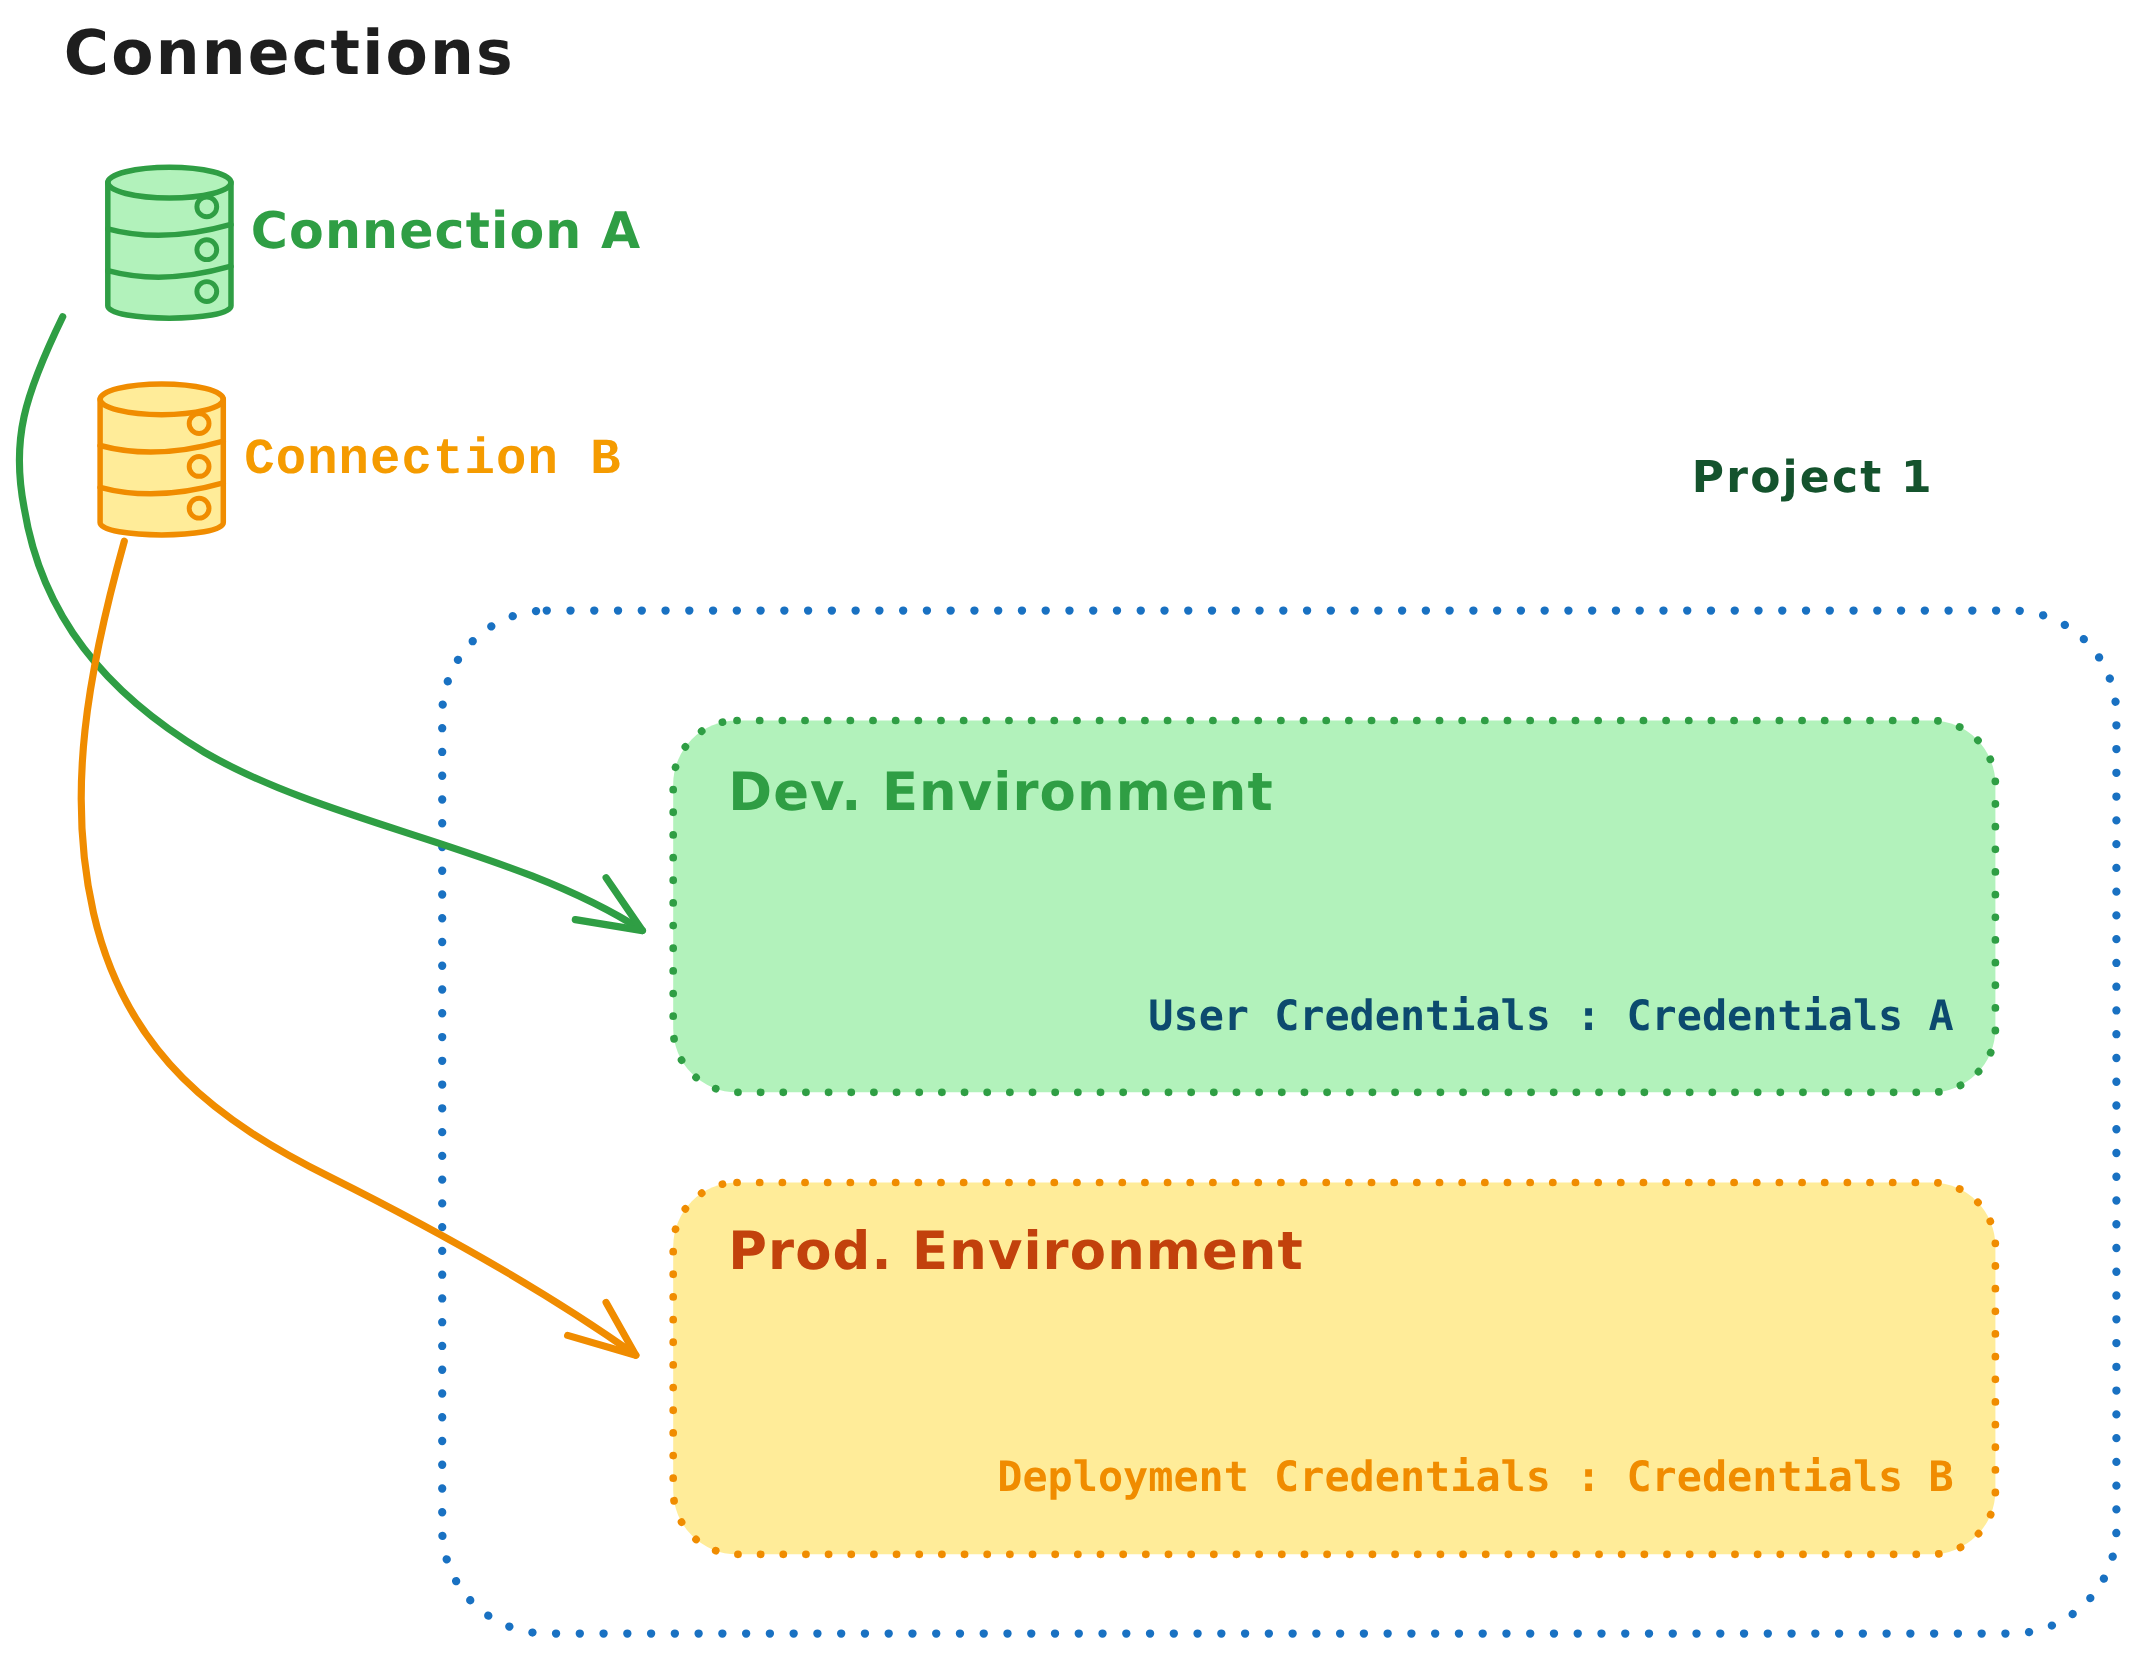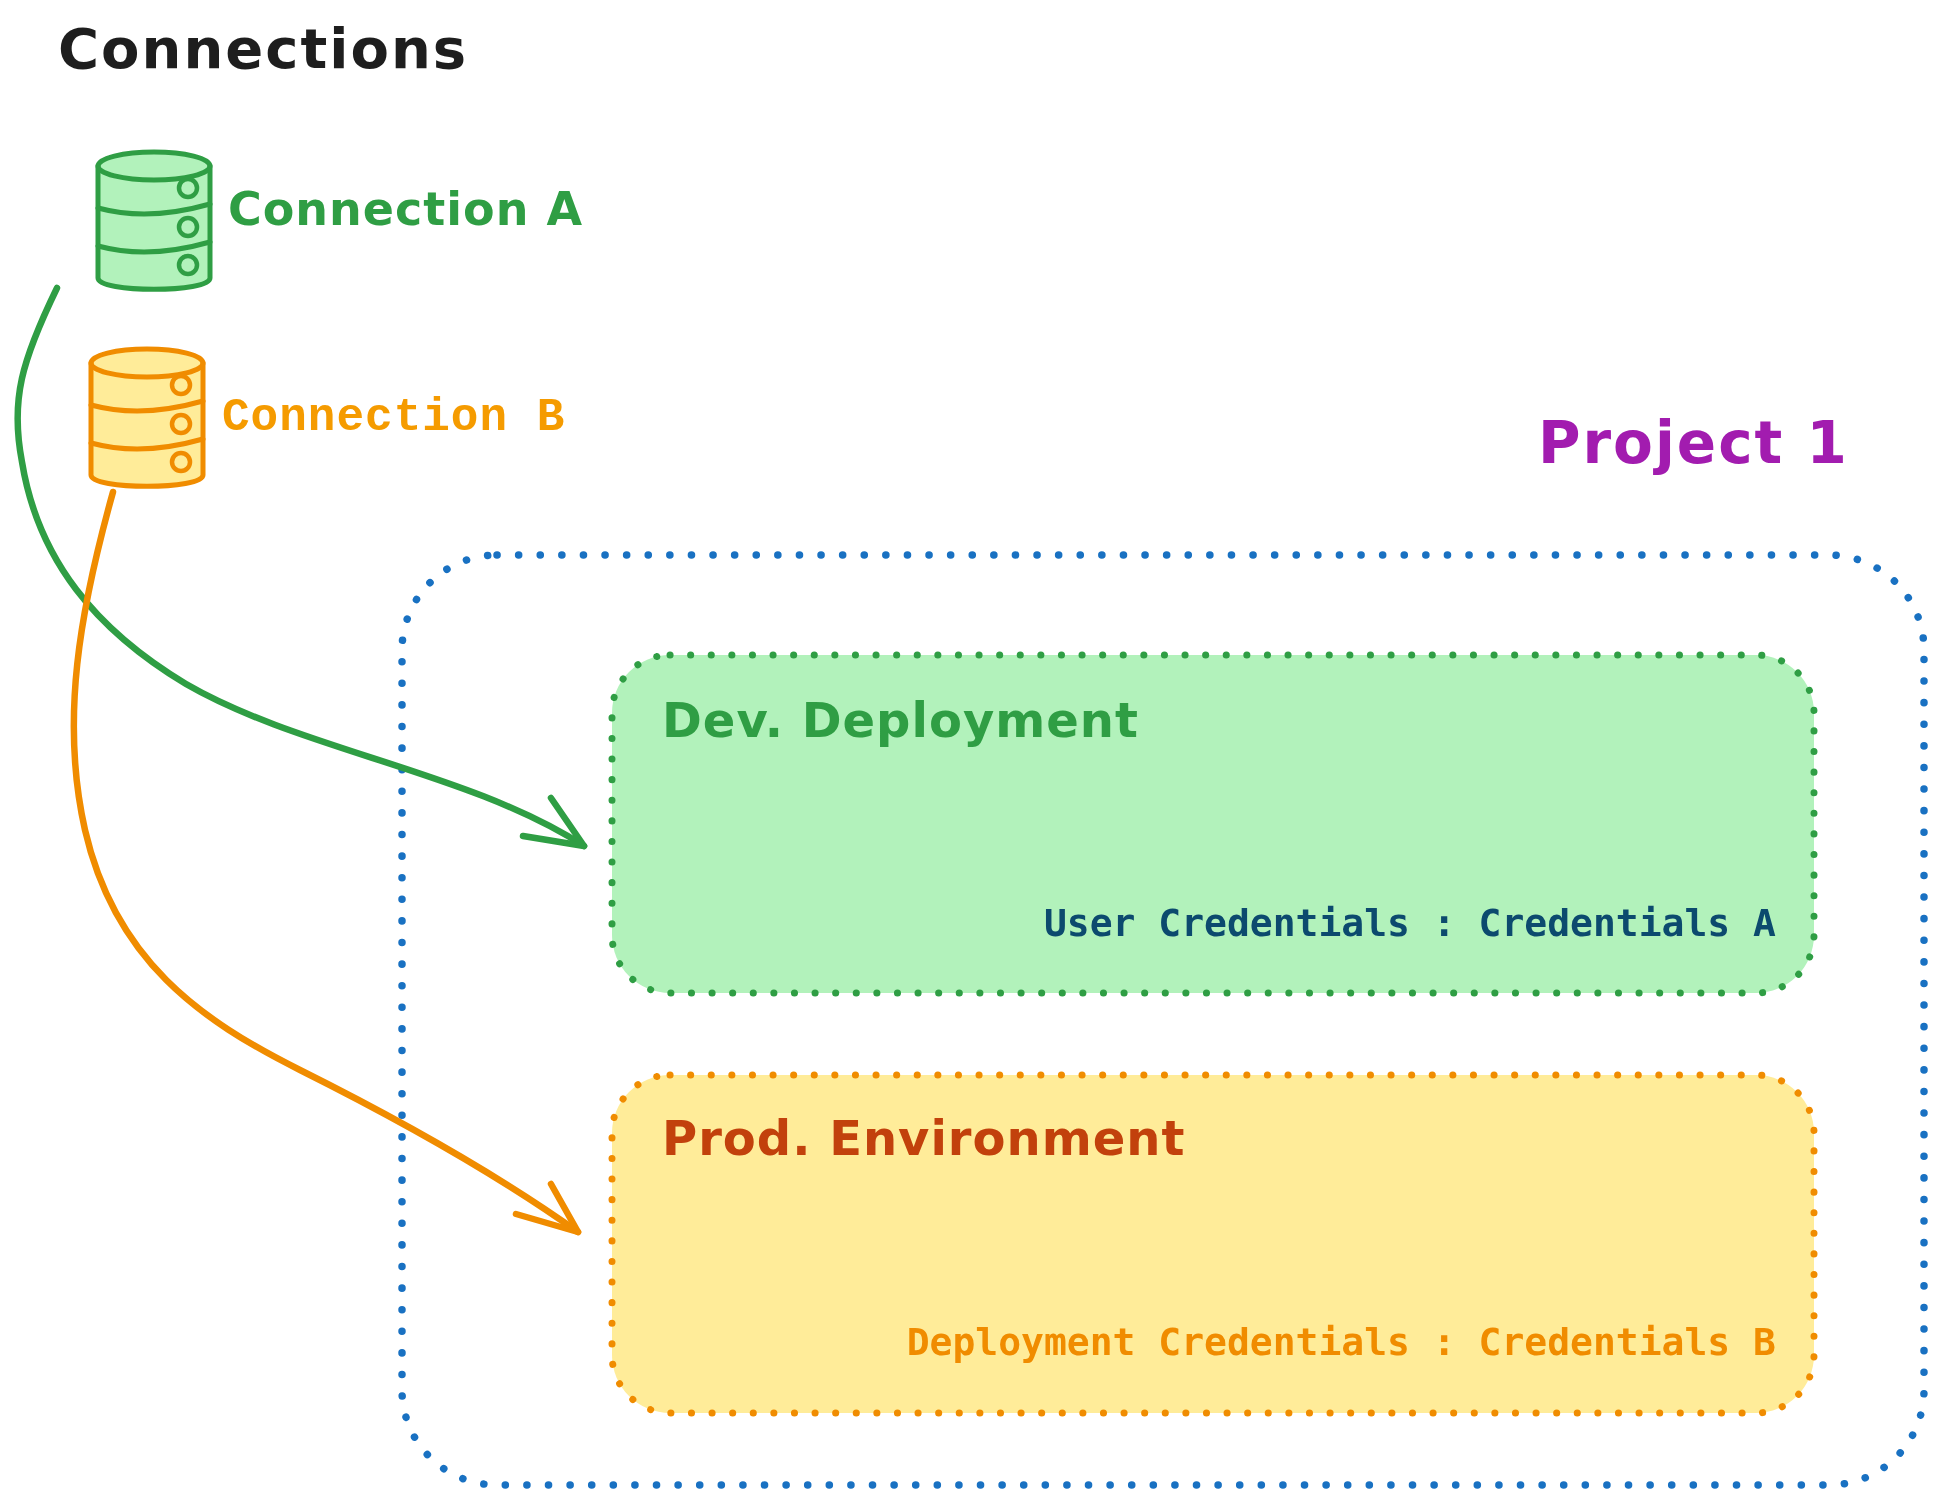--- a/index.html
+++ b/index.html
@@ -9,21 +9,21 @@
     background:#ffffff;
     overflow:hidden;
     font-family:"DejaVu Sans","Liberation Sans",sans-serif;
   }
   .layer{position:absolute;left:0;top:0;width:1948px;height:1506px;}
   .txt{position:absolute;white-space:nowrap;line-height:1.1;}
   .diagram-title{left:58px;top:18px;font-size:56px;font-weight:700;color:#1e1e1e;letter-spacing:2px;}
   .conn-label{font-size:46px;font-weight:600;letter-spacing:1px;}
   .conn-a{left:228px;top:184px;color:#2f9e44;}
   .conn-b{left:222px;top:393px;color:#f59b00;font-family:Liberation Mono, monospace;}
-  .project-title{left:1538px;top:412px;font-size:58px;font-weight:700;color:#a21caf;letter-spacing:2px;}
+  .project-title{left:1538px;top:412px;font-size:40px;font-weight:700;color:#14532d;letter-spacing:2px;}
   .env-title{font-size:48px;font-weight:600;letter-spacing:1px;}
   .dev-title{left:662px;top:694px;color:#2f9e44;}
   .prod-title{left:662px;top:1112px;color:#c2410c;}
   .creds{font-family:"DejaVu Sans Mono","Liberation Mono",monospace;font-size:38px;font-weight:700;text-align:right;}
   .dev-creds{right:172px;top:903px;color:#0c4a6e;text-align:right;}
   .prod-creds{right:172px;top:1322px;color:#f08c00;margin-left:42px;}
 </style>
 </head>
 <body>
 
@@ -75,21 +75,21 @@
   </svg>
 
   <div class="txt conn-label conn-a">Connection A</div>
 
   <div class="txt diagram-title">Connections</div>
 
   <div class="txt conn-label conn-b">Connection B</div>
 
   <div class="txt project-title">Project 1</div>
 
-  <div class="txt env-title dev-title">Dev. Deployment</div>
+  <div class="txt env-title dev-title">Dev. Environment</div>
 
   <div class="txt creds dev-creds">User Credentials : Credentials A</div>
 
   <div class="txt env-title prod-title">Prod. Environment</div>
 
   <div class="txt creds prod-creds">Deployment Credentials : Credentials B</div>
 
 </div>
 
 </body></html>

